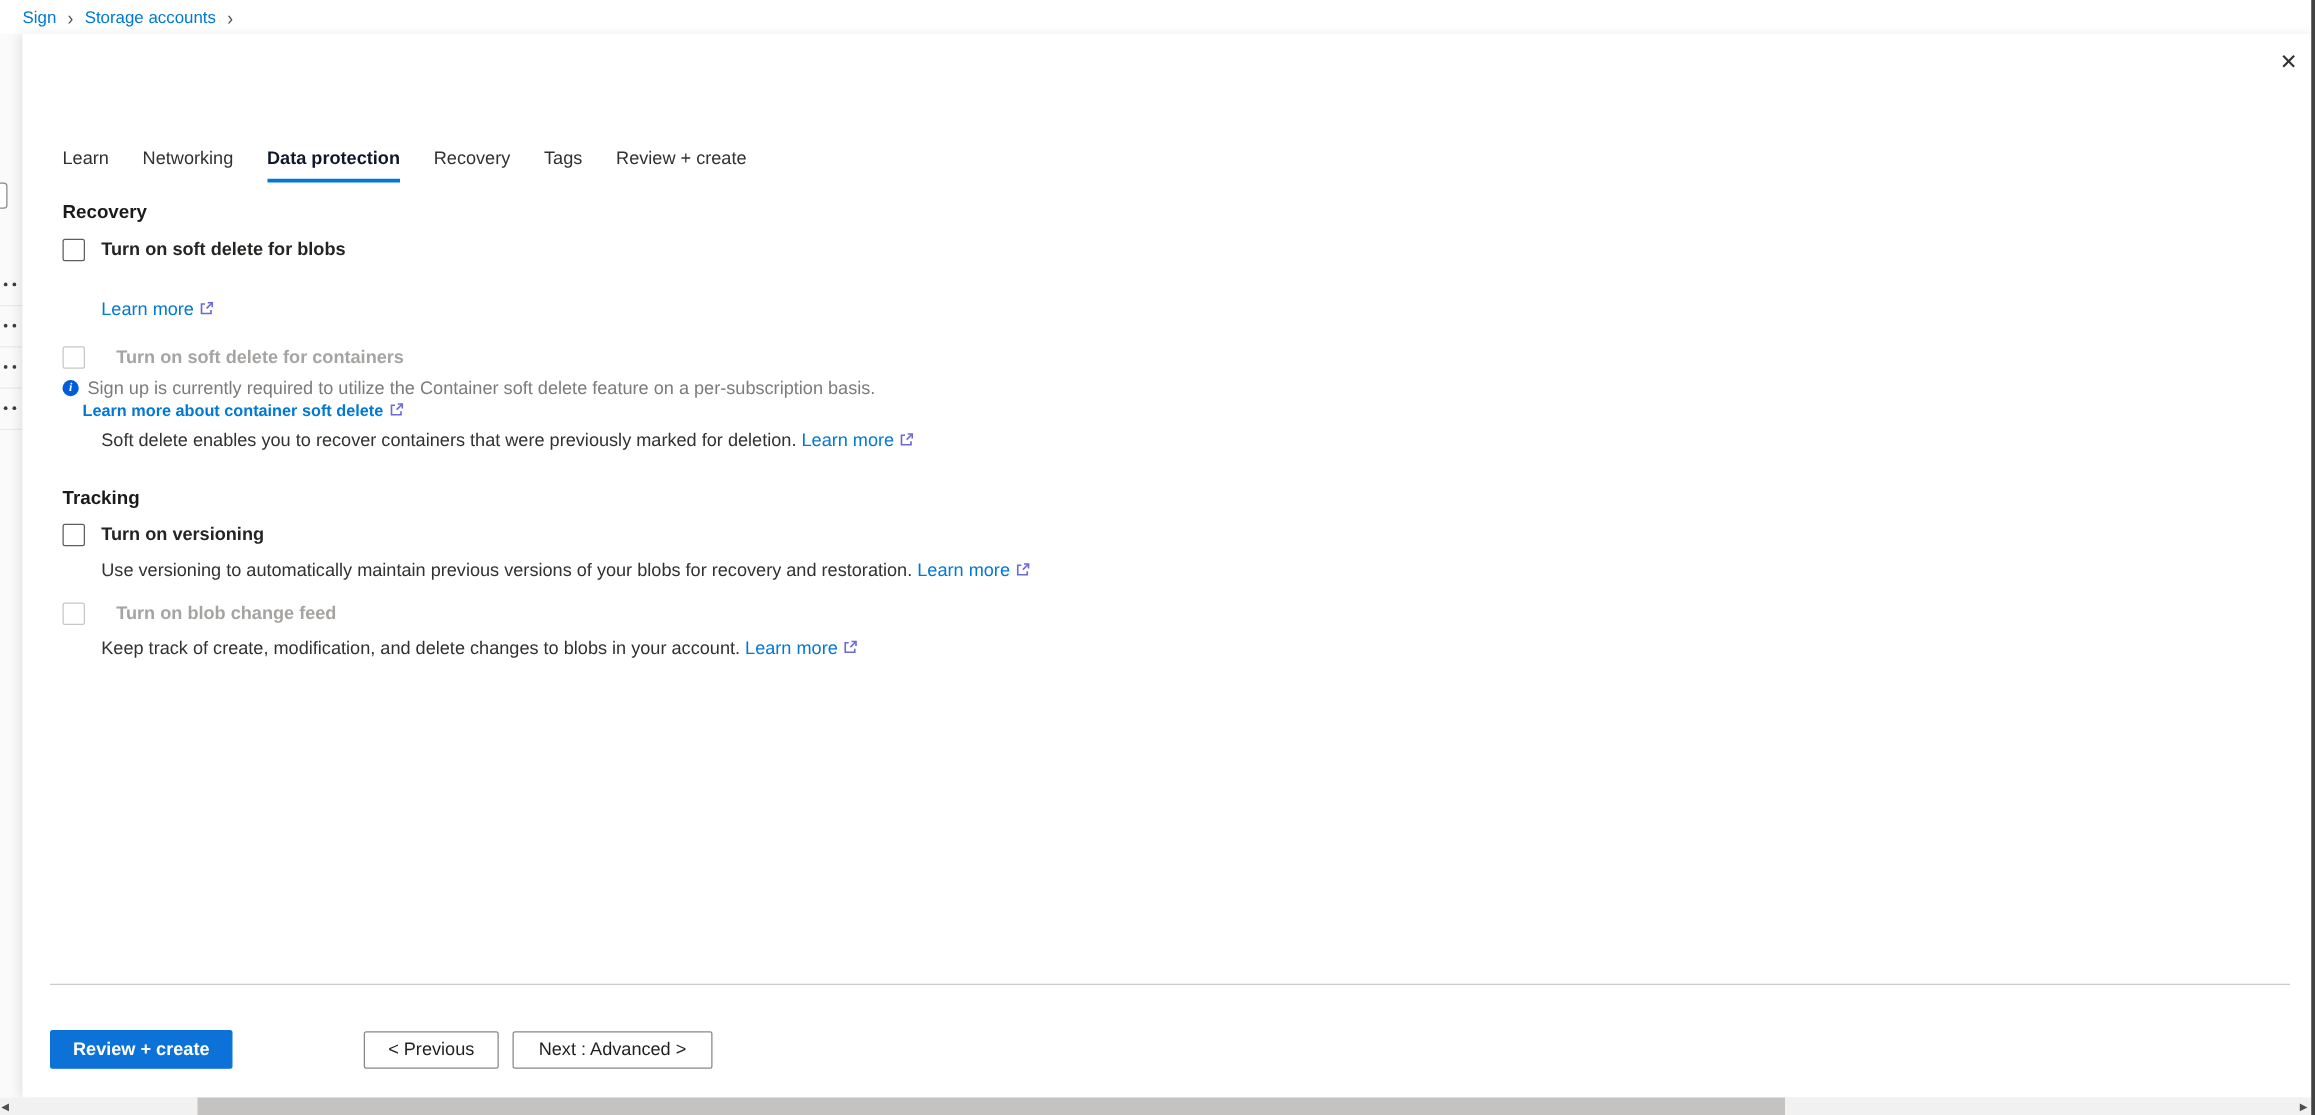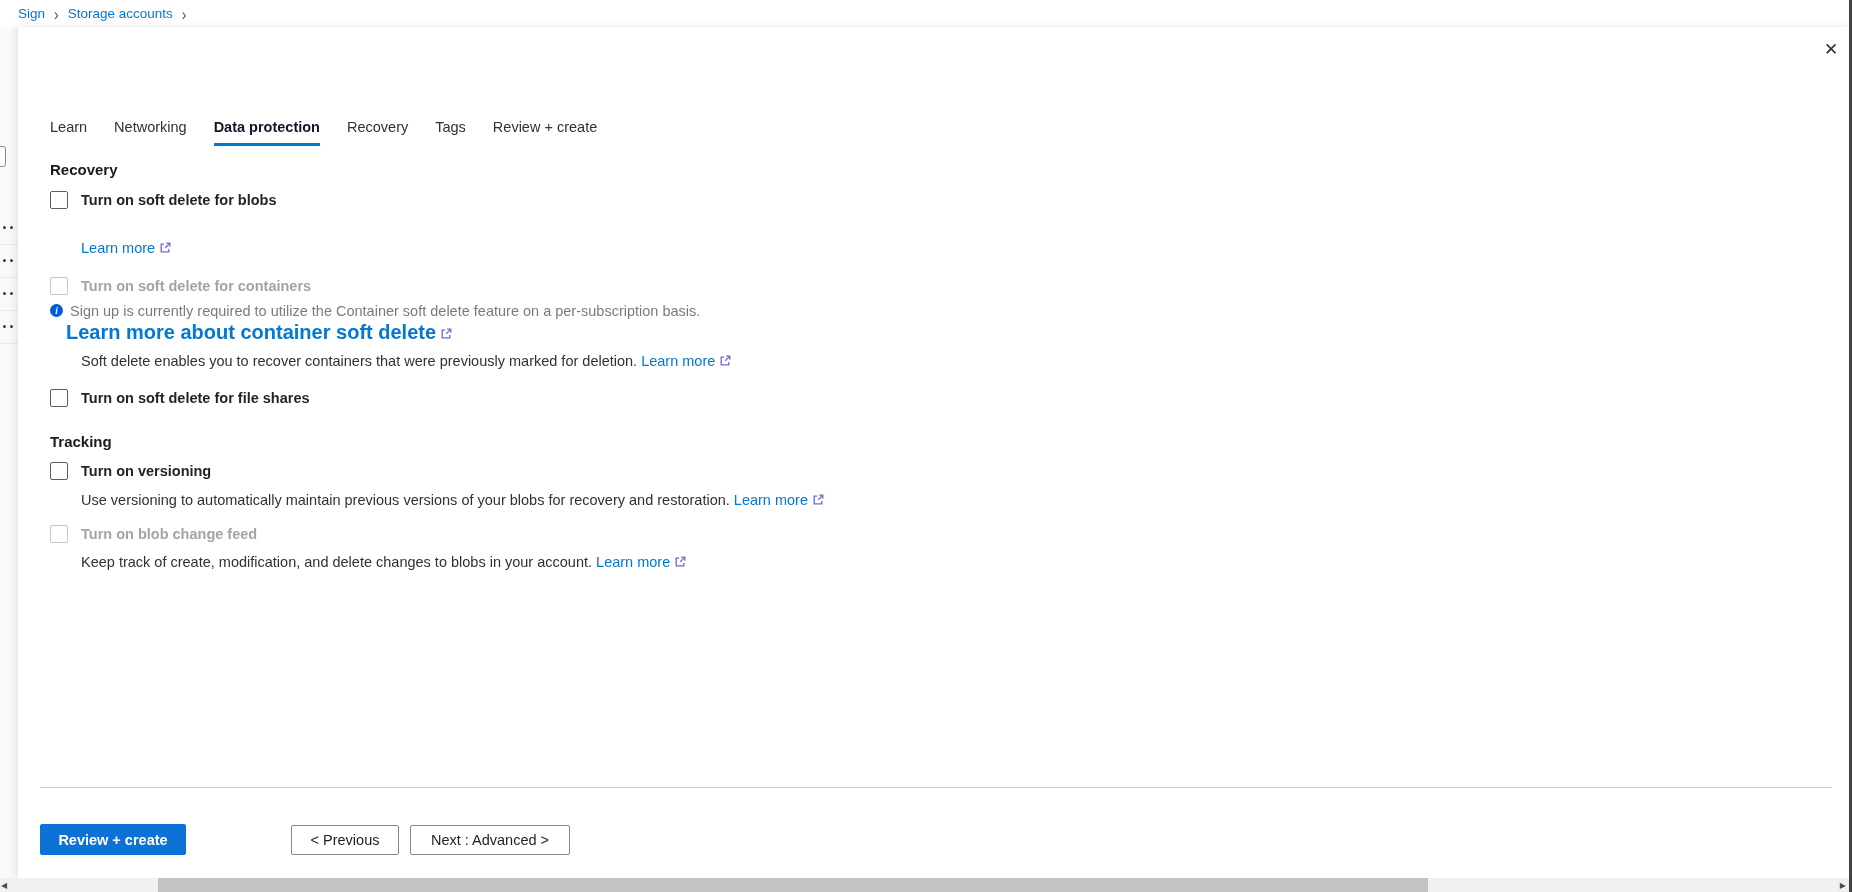--- a/index.html
+++ b/index.html
@@ -37,29 +37,29 @@
 
   
   .content { position:absolute; left:32px; top:134px; width:1500px; font-size:14.5px; }
   .section-heading { font-size:15px; font-weight:700; color:#1b1a19; line-height:17px; }
   .section-heading.tracking { margin-top:26px; }
   .cbrow { display:flex; align-items:center; gap:13px; height:18px; }
   .checkbox { width:18px; height:18px; border:1px solid #605e5c; border-radius:2px;
     background:#fff; flex:none; cursor:pointer; }
   .checkbox.disabled { border-color:#c8c6c4; cursor:default; }
   .cblabel { font-weight:700; color:#252423; font-size:14.5px; }
-  .cblabel.disabled { color:#a6a4a2; }
+  .cblabel.disabled { color:#a6a4a2;margin-left:12px; }
   .desc { margin-left:31px; line-height:19px; color:#323130; }
   .link { color:#0078d4; cursor:pointer; text-decoration:none; white-space:nowrap; }
   .ext-icon { display:inline-block; vertical-align:-1px; margin-left:4px; color:#6b69d6; }
   .infoline { display:flex; align-items:center; gap:7px; color:#7d7b7a; height:15px; }
   .info-icon { width:13px; height:13px; border-radius:50%; background:#015cda; color:#fff;
     font-size:9.5px; font-weight:700; font-style:italic; display:flex; align-items:center;
     justify-content:center; flex:none; font-family:"Liberation Serif", serif; }
-  .boldlink { margin-left:16px; font-weight:700; font-size:20px; }
+  .boldlink { margin-left:16px; font-weight:700; font-size:13px; }
 
   
   .mt13{margin-top:13px;} .mt11{margin-top:11px;} .mt18{margin-top:18px;} .mt8{margin-top:8px;}
   .mt3{margin-top:3px;} .mt7{margin-top:7px;} .mt17{margin-top:17px;} .mt12{margin-top:12px;}
   .mt14{margin-top:14px;} .mt10{margin-top:10px;}
 
   
   .footer-divider { position:absolute; left:22px; right:20px; top:760px; border-top:1px solid #cccbca; }
   .footer { position:absolute; left:22px; top:797px; display:flex; align-items:center; }
   .btn-primary { width:146px; height:31px; background:#0c72d7; color:#fff; border:1px solid #0c72d7;
@@ -162,24 +162,20 @@
       </div>
       <div class="desc mt7">
         <span>Soft delete enables you to recover containers that were previously marked for deletion.</span>
         <a class="link"><span>Learn more</span><span class="ext-icon"><svg width="12" height="12" viewBox="0 0 12 12">
                 <path d="M5 2.2H2.2v7.6h7.6V7" fill="none" stroke="currentColor" stroke-width="1.3"></path>
                 <path d="M7.2 1.2h3.6v3.6" fill="none" stroke="currentColor" stroke-width="1.3"></path>
                 <path d="M10.6 1.4L6.3 5.7" fill="none" stroke="currentColor" stroke-width="1.3"></path>
               </svg></span></a>
       </div>
 
-      <div class="cbrow mt17">
-        <div class="checkbox"></div>
-        <span class="cblabel">Turn on soft delete for file shares</span>
-      </div>
 
       <h2 class="section-heading tracking">Tracking</h2>
 
       <div class="cbrow mt12">
         <div class="checkbox"></div>
         <span class="cblabel">Turn on versioning</span>
       </div>
       <div class="desc mt11">
         <span>Use versioning to automatically maintain previous versions of your blobs for recovery and restoration.</span>
         <a class="link"><span>Learn more</span><span class="ext-icon"><svg width="12" height="12" viewBox="0 0 12 12">

